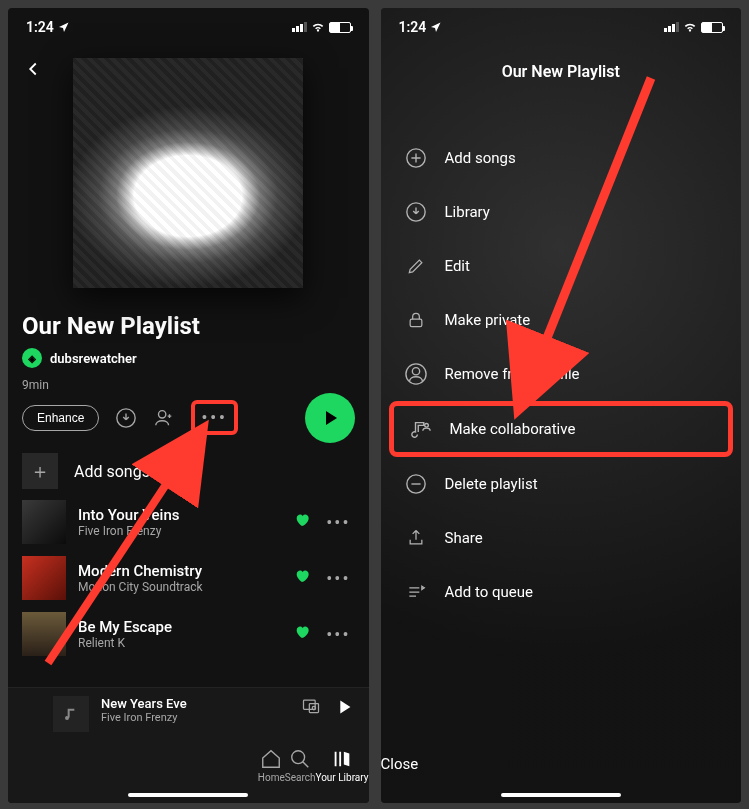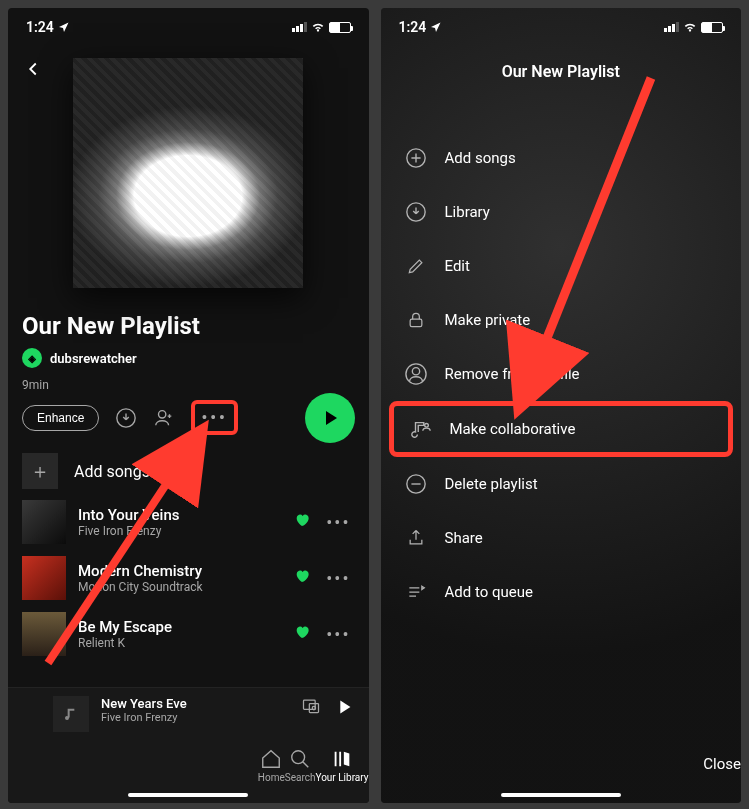--- a/index.html
+++ b/index.html
@@ -86,21 +86,21 @@
   .home-indicator { position:absolute; bottom:6px; left:50%; transform:translateX(-50%); width:120px; height:4px; background:#fff; border-radius:4px;}
 
   
   .phone.right { background: #1e1e1e; }
   .phone.right .overlay{ position:absolute; inset:0; background: radial-gradient(circle at 50% 30%, rgba(60,60,60,0.6), rgba(18,18,18,0.95) 70%);}
   .menu-title { text-align:center; font-size:16px; font-weight:600; margin-top:16px; position:relative;}
   .menu-list { margin-top: 50px; }
   .menu-item { display:flex; align-items:center; gap: 18px; padding: 16px 24px; font-size:15px; position:relative;}
   .menu-icon { width: 22px; height:22px; display:flex;align-items:center;justify-content:center; color:#b3b3b3;}
   .menu-item.highlight { border: 5px solid #ff3b2f; border-radius: 8px; margin: 0 8px; padding: 12px 16px; align-items: center;}
-  .close-btn { position:absolute; bottom:30px; left:0; right:0; text-align:right; font-size:15px; color:#fff;}
+  .close-btn { position:absolute; bottom:30px; left:0; right:0; text-align:left; font-size:15px; color:#fff;}
   .phone.right .home-indicator{background:#fff;}
 
   
   .annotation-arrow { position:absolute; pointer-events:none; }
 </style>
 </head>
 <body>
 
 <div class="phone">
   <div class="status-bar">

